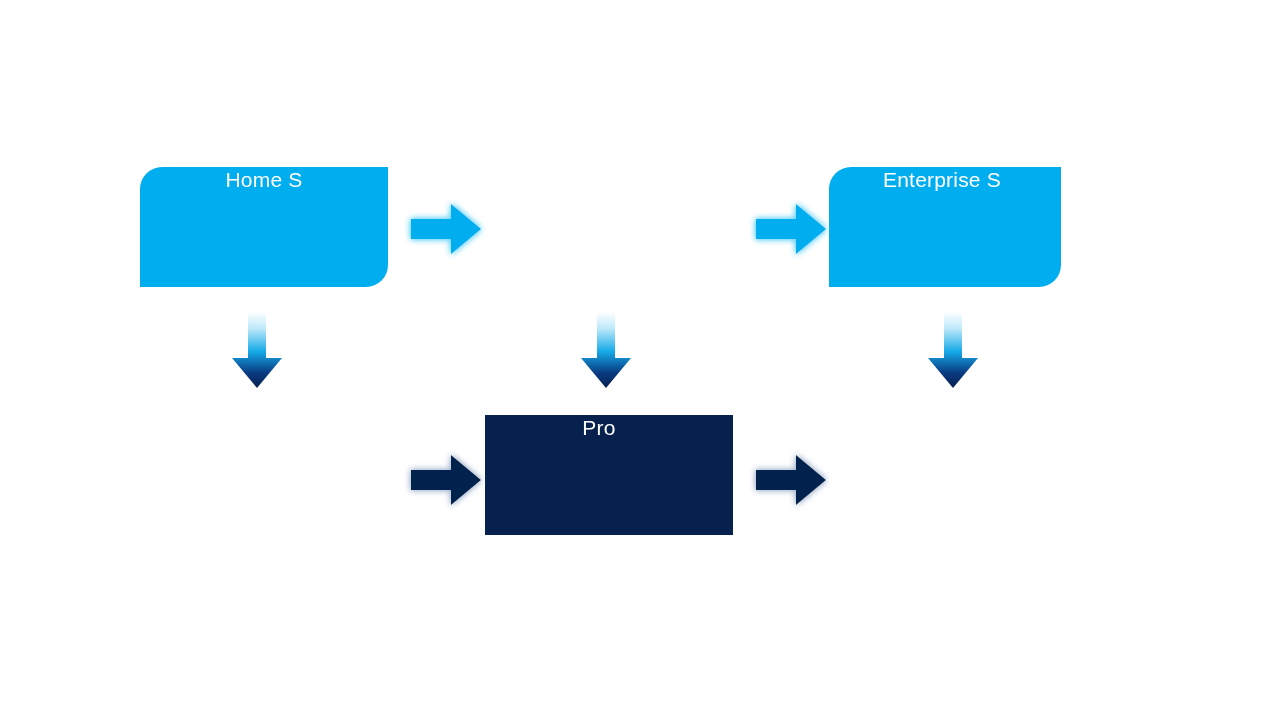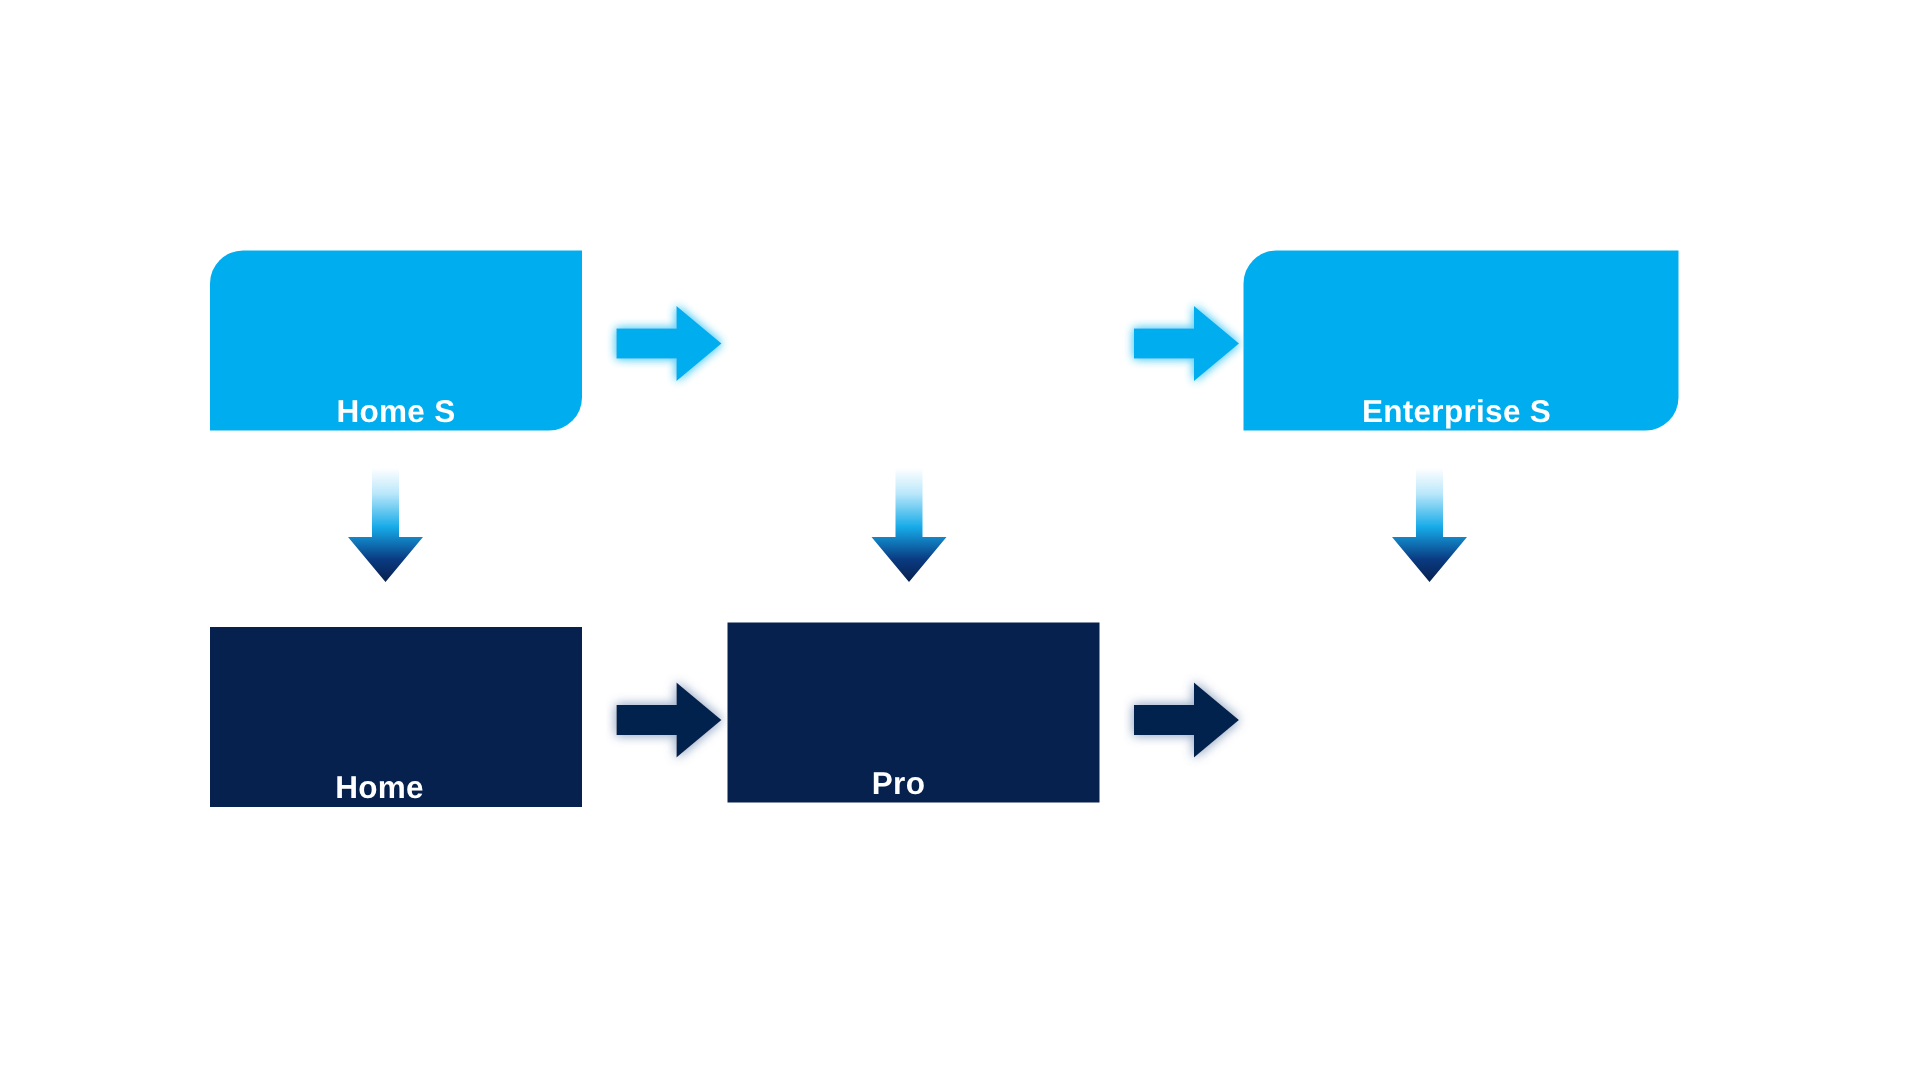--- a/index.html
+++ b/index.html
@@ -18,25 +18,25 @@
   #canvas {
     position: absolute;
     inset: 0;
     width: 1280px;
     height: 720px;
   }
 
   .node {
     position: absolute;
     display: flex;
-    align-items: flex-end;
+    align-items: flex-start;
     box-sizing: border-box;
     color: #ffffff;
     font-size: 21px;
-    font-weight: 700;
+    font-weight: 400;
     letter-spacing: 0.2px;
     line-height: 1.2;
     user-select: none;
   }
 
   .node .node-label {
     display: block;
     width: 100%;
     text-align: center;
   }
@@ -49,21 +49,21 @@
 
   
   .node.bottom {
     background: #06214D;
     border-radius: 0;
   }
 
   
   .node.n-top-1 { left: 140px; top: 167px; width: 248px; height: 120px; }
   .node.n-top-2 { left: 485px; top: 167px; width: 248px; height: 120px; }
-  .node.n-top-3 { left: 829px; top: 167px; width: 290px; height: 120px; }
+  .node.n-top-3 { left: 829px; top: 167px; width: 232px; height: 120px; }
 
   
   .node.n-bot-1 { left: 140px; top: 418px; width: 248px; height: 120px; }
   .node.n-bot-2 { left: 485px; top: 415px; width: 248px; height: 120px; }
   .node.n-bot-3 { left: 829px; top: 418px; width: 249px; height: 120px; }
 
   
   .n-top-3 .node-label { transform: translateX(-3px); }
   .n-bot-2 .node-label { transform: translateX(-10px); }
   .n-bot-3 .node-label { transform: translateX(-8px); }
@@ -96,23 +96,20 @@
 
   <div class="node top n-top-1">
     <span class="node-label">Home S</span>
   </div>
 
 
   <div class="node top n-top-3">
     <span class="node-label">Enterprise S</span>
   </div>
 
-  <div class="node bottom n-bot-1">
-    <span class="node-label">Home</span>
-  </div>
 
   <div class="node bottom n-bot-2">
     <span class="node-label">Pro</span>
   </div>
 
 
   <div class="arrow h-top-1">
     <svg width="84" height="62" viewBox="0 0 84 62" xmlns="http://www.w3.org/2000/svg">
       <defs>
         <filter id="glowCyanA" x="-60%" y="-60%" width="220%" height="220%">

